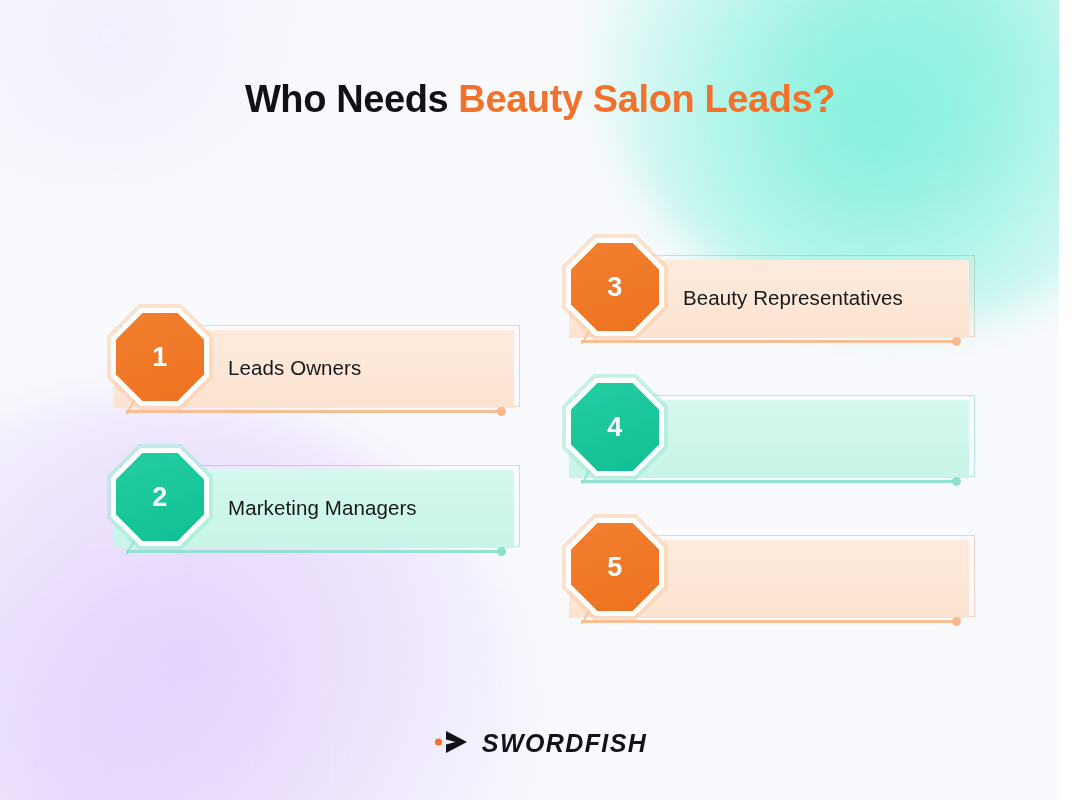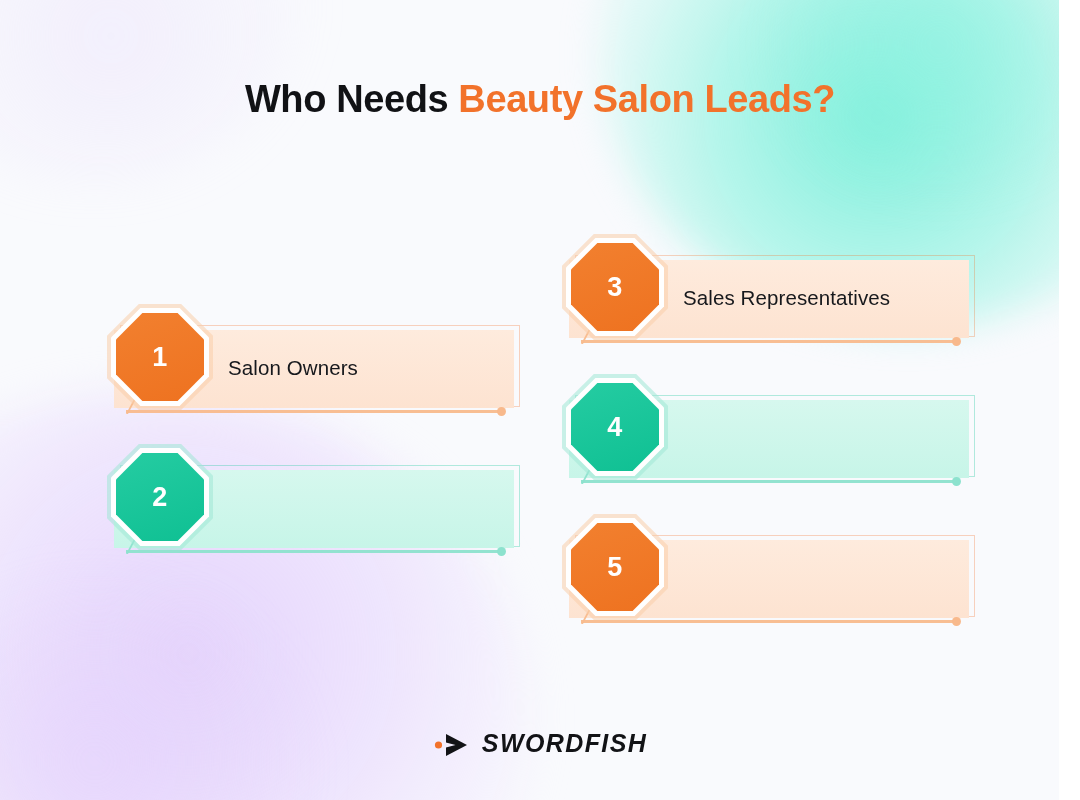--- a/index.html
+++ b/index.html
@@ -184,21 +184,21 @@
     letter-spacing: 0.1px;
     white-space: nowrap;
   }
 
   
   .logo {
     position: absolute;
     left: 0; bottom: 42px;
     width: 1080px;
     display: flex;
-    align-items: flex-end;
+    align-items: flex-start;
     justify-content: center;
     gap: 9px;
   }
   .logo-mark { display: block; }
   .logo-text {
     font-size: 25px;
     font-weight: 700;
     font-style: italic;
     letter-spacing: 1.4px;
     color: #121316;
@@ -226,54 +226,55 @@
       <div class="card-rail-tail"></div>
     </div>
     <div class="card-dot"></div>
     <div class="badge-wrap">
       <div class="oct oct-outer"></div>
       <div class="oct oct-ring"></div>
       <div class="oct oct-core">
         <span class="badge-num">1</span>
       </div>
     </div>
-    <div class="card-label">Salon Owners</div>
+    <div class="card-label">Leads Owners</div>
   </div>
 
   <div class="card green" style="left:110px; top:465px;">
     <div class="card-frame"></div>
     <div class="card-plate"></div>
     <div class="card-rail">
       <div class="card-rail-tail"></div>
     </div>
     <div class="card-dot"></div>
     <div class="badge-wrap">
       <div class="oct oct-outer"></div>
       <div class="oct oct-ring"></div>
       <div class="oct oct-core">
         <span class="badge-num">2</span>
       </div>
     </div>
+    <div class="card-label">Marketing Managers</div>
   </div>
 
   <div class="card" style="left:565px; top:255px;">
     <div class="card-frame"></div>
     <div class="card-plate"></div>
     <div class="card-rail">
       <div class="card-rail-tail"></div>
     </div>
     <div class="card-dot"></div>
     <div class="badge-wrap">
       <div class="oct oct-outer"></div>
       <div class="oct oct-ring"></div>
       <div class="oct oct-core">
         <span class="badge-num">3</span>
       </div>
     </div>
-    <div class="card-label">Sales Representatives</div>
+    <div class="card-label">Beauty Representatives</div>
   </div>
 
   <div class="card green" style="left:565px; top:395px;">
     <div class="card-frame"></div>
     <div class="card-plate"></div>
     <div class="card-rail">
       <div class="card-rail-tail"></div>
     </div>
     <div class="card-dot"></div>
     <div class="badge-wrap">

